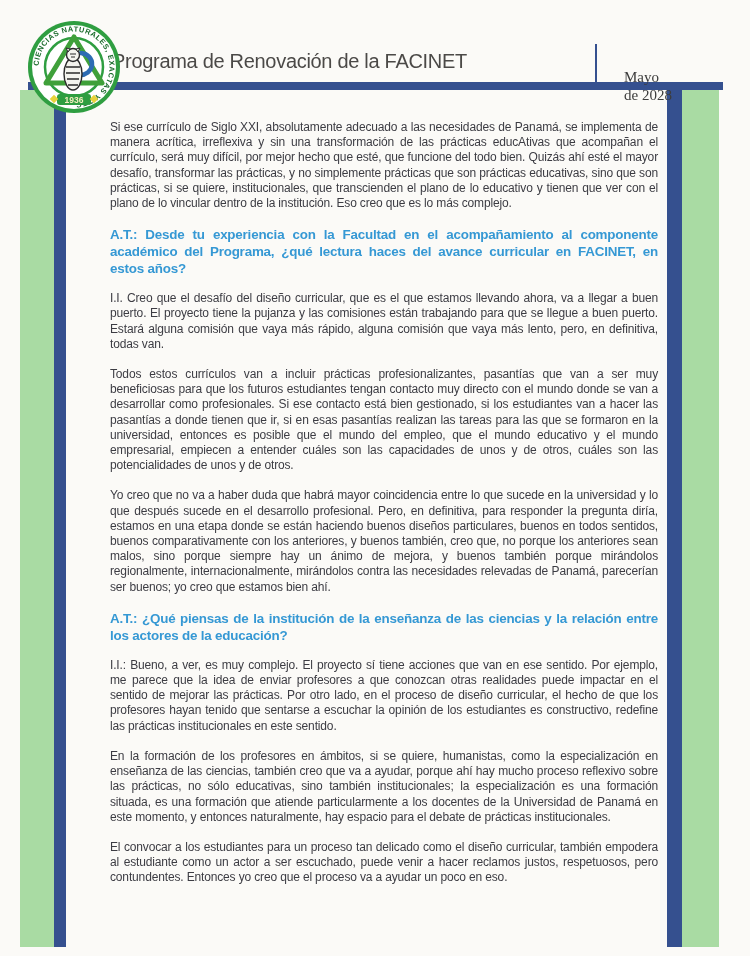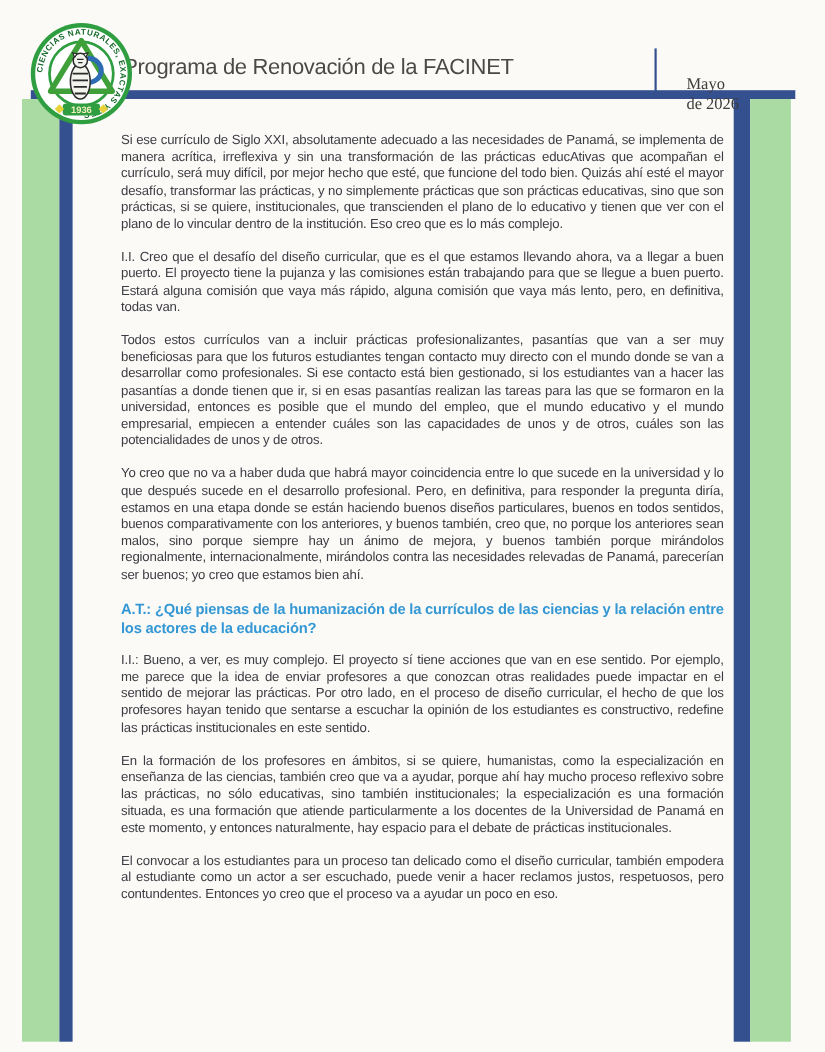--- a/index.html
+++ b/index.html
@@ -93,27 +93,28 @@
     <rect x="25" y="77" width="6" height="6" fill="#e8d23a" transform="rotate(45 28 80)"></rect>
     <rect x="65" y="77" width="6" height="6" fill="#e8d23a" transform="rotate(45 68 80)"></rect>
     <text x="48" y="84" text-anchor="middle" font-size="8.5" font-weight="bold" fill="#f6eec1">1936</text>
   </svg>
 
   <div class="title">Programa de Renovación de la FACINET</div>
 
   <div class="date-divider"></div>
   <div class="date">
     <div>Mayo</div>
-    <div>de 2026</div>
+    <div>de 2028</div>
   </div>
 
   <div class="content">
     <p class="para">Si ese currículo de Siglo XXI, absolutamente adecuado a las necesidades de Panamá, se implementa de manera acrítica, irreflexiva y sin una transformación de las prácticas educAtivas que acompañan el currículo, será muy difícil, por mejor hecho que esté, que funcione del todo bien. Quizás ahí esté el mayor desafío, transformar las prácticas, y no simplemente prácticas que son prácticas educativas, sino que son prácticas, si se quiere, institucionales, que transcienden el plano de lo educativo y tienen que ver con el plano de lo vincular dentro de la institución. Eso creo que es lo más complejo.</p>
+    <p class="heading">A.T.: Desde tu experiencia con la Facultad en el acompañamiento al componente académico del Programa, ¿qué lectura haces del avance curricular en FACINET, en estos años?</p>
     <p class="para">I.I. Creo que el desafío del diseño curricular, que es el que estamos llevando ahora, va a llegar a buen puerto. El proyecto tiene la pujanza y las comisiones están trabajando para que se llegue a buen puerto. Estará alguna comisión que vaya más rápido, alguna comisión que vaya más lento, pero, en definitiva, todas van.</p>
     <p class="para">Todos estos currículos van a incluir prácticas profesionalizantes, pasantías que van a ser muy beneficiosas para que los futuros estudiantes tengan contacto muy directo con el mundo donde se van a desarrollar como profesionales. Si ese contacto está bien gestionado, si los estudiantes van a hacer las pasantías a donde tienen que ir, si en esas pasantías realizan las tareas para las que se formaron en la universidad, entonces es posible que el mundo del empleo, que el mundo educativo y el mundo empresarial, empiecen a entender cuáles son las capacidades de unos y de otros, cuáles son las potencialidades de unos y de otros.</p>
     <p class="para">Yo creo que no va a haber duda que habrá mayor coincidencia entre lo que sucede en la universidad y lo que después sucede en el desarrollo profesional. Pero, en definitiva, para responder la pregunta diría, estamos en una etapa donde se están haciendo buenos diseños particulares, buenos en todos sentidos, buenos comparativamente con los anteriores, y buenos también, creo que, no porque los anteriores sean malos, sino porque siempre hay un ánimo de mejora, y buenos también porque mirándolos regionalmente, internacionalmente, mirándolos contra las necesidades relevadas de Panamá, parecerían ser buenos; yo creo que estamos bien ahí.</p>
-    <p class="heading">A.T.: ¿Qué piensas de la humanización de la currículos de las ciencias y la relación entre los actores de la educación?</p>
+    <p class="heading">A.T.: ¿Qué piensas de la institución de la enseñanza de las ciencias y la relación entre los actores de la educación?</p>
     <p class="para">I.I.: Bueno, a ver, es muy complejo. El proyecto sí tiene acciones que van en ese sentido. Por ejemplo, me parece que la idea de enviar profesores a que conozcan otras realidades puede impactar en el sentido de mejorar las prácticas.  Por otro lado, en el proceso de diseño curricular, el hecho de que los profesores hayan tenido que sentarse a escuchar la opinión de los estudiantes es constructivo, redefine las prácticas institucionales en este sentido.</p>
     <p class="para">En la formación de los profesores en ámbitos, si se quiere, humanistas, como la especialización en enseñanza de las ciencias, también creo que va a ayudar, porque ahí hay mucho proceso reflexivo sobre las prácticas, no sólo educativas, sino también institucionales; la especialización es una formación situada, es una formación que atiende particularmente a los docentes de la Universidad de Panamá en este momento, y entonces naturalmente, hay espacio para el debate de prácticas institucionales.</p>
     <p class="para">El convocar a los estudiantes para un proceso tan delicado como el diseño curricular, también empodera al estudiante como un actor a ser escuchado, puede venir a hacer reclamos justos, respetuosos, pero contundentes. Entonces yo creo que el proceso va a ayudar un poco en eso.</p>
   </div>
 
 </div>
 
 </body></html>

